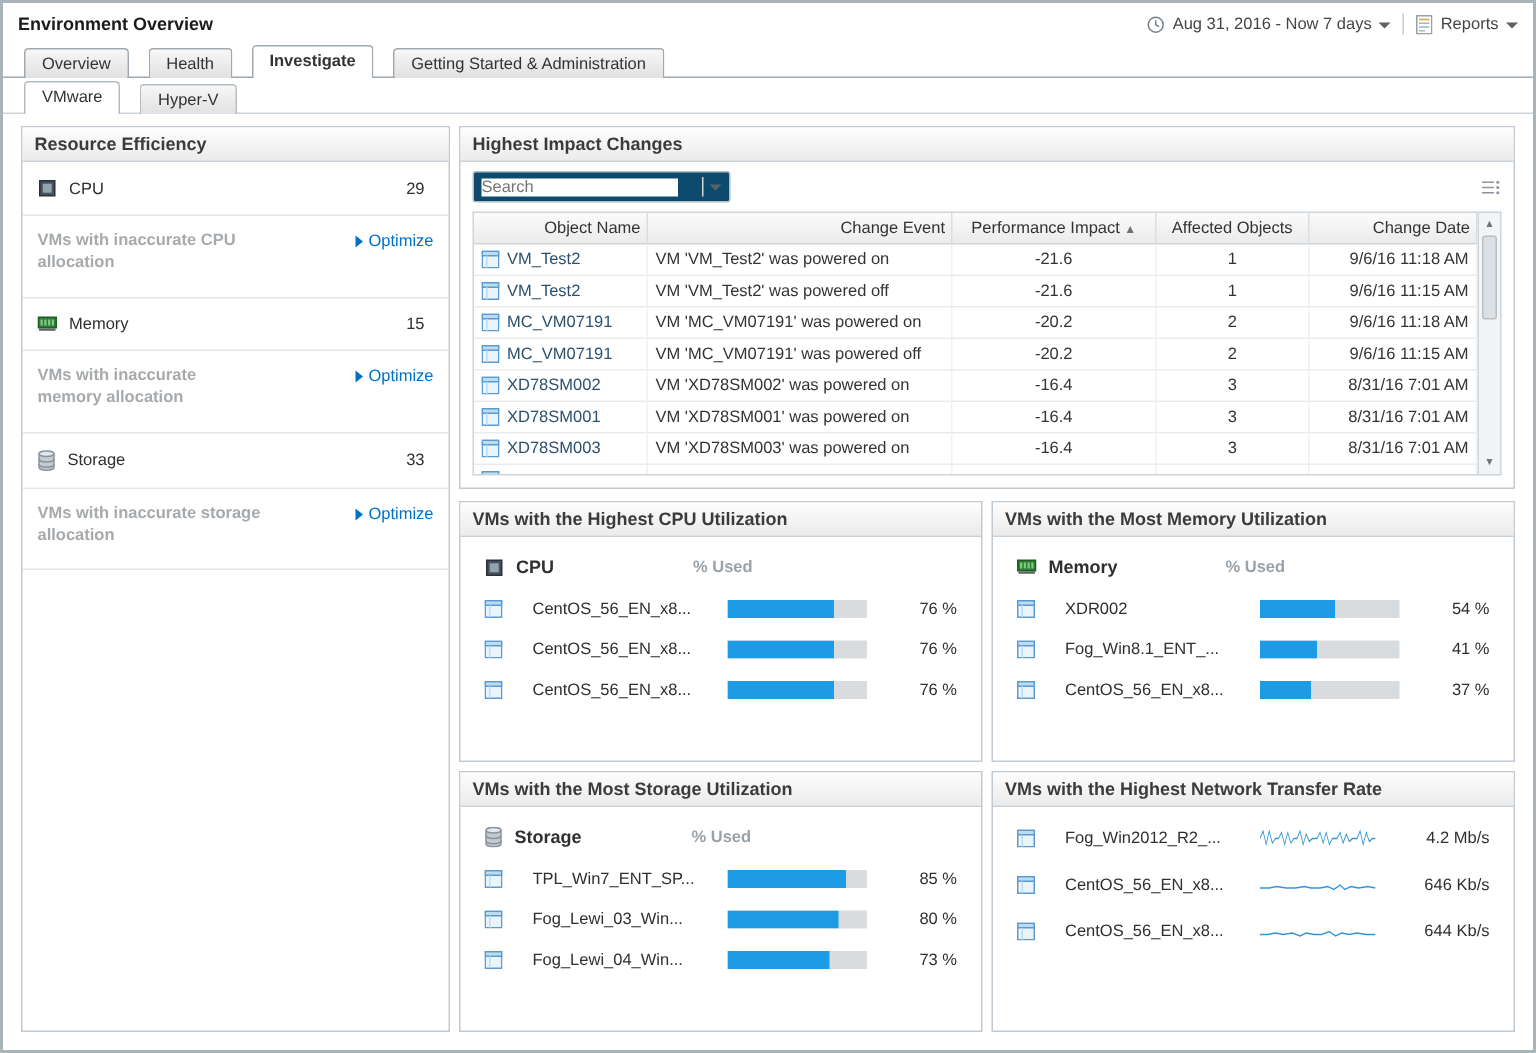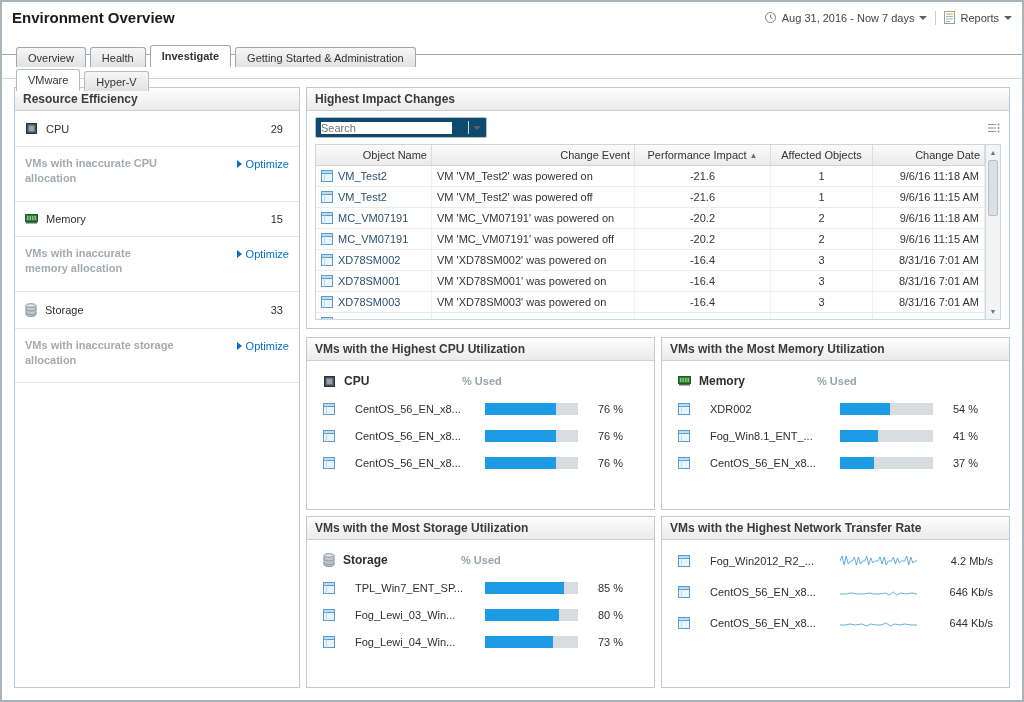--- a/index.html
+++ b/index.html
@@ -2,30 +2,30 @@
 <html><head>
 <meta charset="utf-8">
 <style>
   *{box-sizing:border-box;margin:0;padding:0}
   html,body{width:1024px;height:702px;overflow:hidden}
   body{font-family:"Liberation Sans",sans-serif;font-size:11px;color:#333;background:#fff}
   .window{width:1024px;height:702px;border:2px solid #a9b3ba;display:flex;flex-direction:column;background:#fff}
 
   
   .topbar{display:flex;align-items:center;justify-content:space-between;padding:7px 10px 4px;flex:none}
-  .page-title{font-size:15px;font-weight:bold;color:#1b1b1b}
+  .page-title{font-size:12px;font-weight:bold;color:#1b1b1b}
   .topbar-right{display:flex;align-items:center;color:#444}
   .tr-group{display:flex;align-items:center;gap:5px;cursor:pointer}
   .divider{width:1px;height:14px;background:#ccc;margin:0 8px}
   .caret{width:0;height:0;border-left:4px solid transparent;border-right:4px solid transparent;border-top:4px solid #5a6268;display:inline-block;margin-top:1px}
 
   
   .tabbar{padding-left:14px;border-bottom:1px solid #9fa8ae;display:flex;align-items:flex-end;height:25px;flex:none}
   .tabbar.sub{border-bottom:1px solid #cdd4d9;height:24px}
-  .tab{border:1px solid #9fa8ae;border-bottom:none;background:linear-gradient(#f7f7f7,#e1e1e1);padding:4px 11px 3px;margin-right:4px;border-radius:3px 3px 0 0;position:relative;top:13px;cursor:pointer;color:#333;white-space:nowrap}
+  .tab{border:1px solid #9fa8ae;border-bottom:none;background:linear-gradient(#f7f7f7,#e1e1e1);padding:4px 11px 3px;margin-right:13px;border-radius:3px 3px 0 0;position:relative;top:1px;cursor:pointer;color:#333;white-space:nowrap}
   .tab.active{background:#fff;font-weight:bold;padding-bottom:5px;z-index:2}
   .tabbar.sub .tab{border-color:#b3bcc2}
   .tabbar.sub .tab.active{font-weight:normal}
 
   
   .content{flex:1;display:flex;gap:6px;padding:8px 12px 12px;min-height:0}
   .panel{border:1px solid #c2cad1;background:#fff;display:flex;flex-direction:column;min-height:0}
   .panel-header{background:linear-gradient(#fdfdfd,#ebebeb);border-bottom:1px solid #c9d0d6;padding:4px 8px;font-size:12px;font-weight:bold;color:#3b3b3b;flex:none}
 
   
@@ -70,21 +70,21 @@
   
   .grid{flex:1;display:grid;grid-template-columns:1fr 1fr;grid-template-rows:1fr 1fr;gap:6px;min-height:0}
   .util-body{padding:13px 16px;display:flex;flex-direction:column;gap:15px;flex:1}
   .util-head{display:flex;align-items:center;gap:8px}
   .metric{font-weight:bold;font-size:12px;width:110px;color:#2f2f2f}
   .col-head{color:#9aa2a9;font-weight:bold}
   .util-row{display:flex;align-items:center;gap:20px}
   .vm-name{width:110px;white-space:nowrap;overflow:hidden;color:#2f2f2f}
   .bar-track{flex:1;height:12px;background:#d9dcdf;overflow:hidden}
   .bar-fill{display:block;height:100%;background:#1d9be4}
-  .util-value{width:40px;text-align:left;color:#2f2f2f}
+  .util-value{width:40px;text-align:right;color:#2f2f2f}
   .spark{flex:1;height:16px;min-width:0}
   .rate{width:56px;text-align:right;color:#2f2f2f}
   .ico{display:inline-flex;flex:none;align-items:center}
 </style>
 </head>
 <body>
 
 <div class="window">
 
   <div class="topbar">

